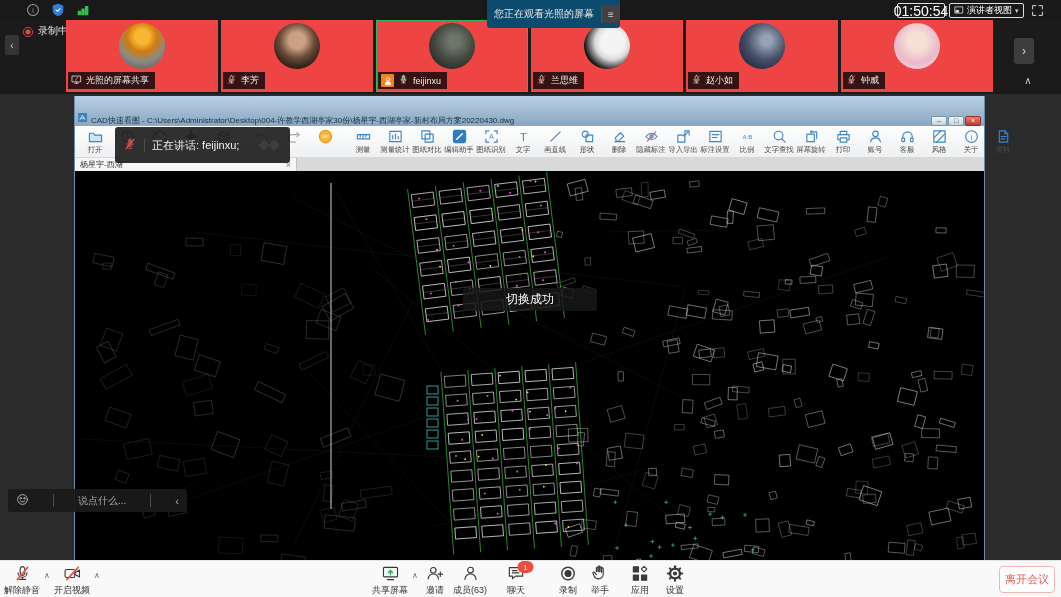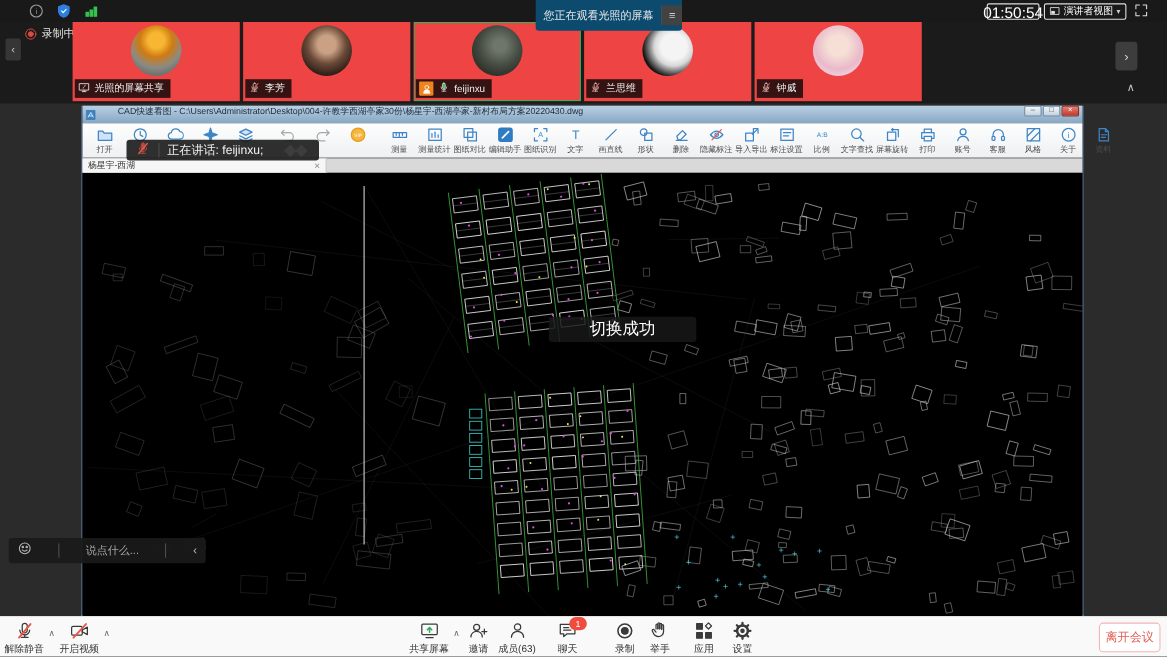--- a/index.html
+++ b/index.html
@@ -37,47 +37,47 @@
   .av5{background:radial-gradient(circle at 50% 40%,#f6e0d6 25%,#e9b9ca 60%,#f3dde6 90%);}
   .name-tag{position:absolute;left:2px;bottom:3px;background:rgba(8,8,8,.8);display:flex;align-items:center;
             gap:4px;padding:2px 6px 2px 3px;color:#ededed;font-size:9px;white-space:nowrap;}
   .pbadge{width:13px;height:13px;background:#ef831d;border-radius:1px;display:flex;align-items:center;justify-content:center;}
   .next-btn{position:absolute;left:1014px;top:18px;width:20px;height:26px;background:#3d3d3d;border-radius:3px;
             color:#d6d6d6;font-size:12px;display:flex;align-items:center;justify-content:center;}
   .strip-collapse{position:absolute;left:1019px;top:55px;width:18px;text-align:center;color:#c9c9c9;font-size:10px;}
   
   .cad{position:absolute;left:74px;top:96px;width:911px;height:464px;background:#000;
        border-left:1px solid #6d8fae;border-right:1px solid #6d8fae;border-bottom:1px solid #6d8fae;box-sizing:border-box;}
-  .cad-titlebar{height:16px;background:linear-gradient(#b9d0e4,#87a7c3);display:flex;align-items:flex-start;
-       gap:20px;padding:0 3px;}
+  .cad-titlebar{height:30px;background:linear-gradient(#b9d0e4,#87a7c3);display:flex;align-items:flex-end;
+       gap:4px;padding:0 3px;}
   .cad-title{flex:1;font-size:8px;color:#1d2c3a;white-space:nowrap;overflow:hidden;}
   .winbtns{display:flex;gap:1px;}
   .winbtn{width:16px;height:10px;border:1px solid #7b93aa;border-radius:2px;background:linear-gradient(#f2f6fa,#c4d2df);
        font-size:7px;line-height:8px;text-align:center;color:#3c4b59;box-sizing:border-box;}
   .winbtn.close{background:linear-gradient(#e68074,#c0392b);color:#fff;border-color:#922f24;}
   .cad-toolbar{height:30px;background:linear-gradient(#fefefe,#eef0f2);border-bottom:1px solid #d6d8da;
        display:flex;align-items:flex-start;padding:1px 2px 0 4px;}
   .tb-item{min-width:28px;display:flex;flex-direction:column;align-items:center;gap:0;padding:1px 2px 0;}
   .tb-ic{height:16px;display:flex;align-items:center;justify-content:center;}
   .tb-lb{font-size:8px;color:#4c4c4c;white-space:nowrap;transform:scale(.92);}
   .tb-sep{width:1px;height:24px;background:#d9d9d9;margin:2px 3px 0;}
   .cad-tabs{height:13px;background:#d9d9d9;position:relative;}
   .cad-tab{position:absolute;left:0;top:0;width:222px;height:13px;background:#f6f6f6;border-right:1px solid #c2c2c2;
        display:flex;align-items:center;padding:0 5px;box-sizing:border-box;font-size:8px;color:#333;}
   .cad-tab .tlabel{flex:1;white-space:nowrap;overflow:hidden;}
   .cad-tab .tclose{color:#888;font-size:9px;}
   .cad-canvas{height:407px;background:#000;overflow:hidden;}
   
-  .speaking{position:absolute;left:115px;top:127px;height:19px;background:rgba(26,26,26,.9);border-radius:3px;
+  .speaking{position:absolute;left:115px;top:127px;height:36px;background:rgba(26,26,26,.9);border-radius:3px;
        display:flex;align-items:center;gap:7px;padding:0 12px 0 8px;z-index:40;color:#f0f0f0;font-size:11px;}
   .vdiv{width:1px;height:13px;background:#4d4d4d;}
   .wmark{display:flex;gap:2px;margin-left:14px;opacity:.55;}
   .wmark i{width:8px;height:8px;background:#4a4a4a;transform:rotate(45deg);display:block;}
   .toast{position:absolute;left:463px;top:288px;width:134px;height:23px;background:rgba(24,24,24,.85);
-       border-radius:3px;color:#fff;font-size:15px;display:flex;align-items:center;justify-content:center;z-index:40;margin-left:36px;}
+       border-radius:3px;color:#fff;font-size:12px;display:flex;align-items:center;justify-content:center;z-index:40;}
   .chatbar{position:absolute;left:8px;top:489px;height:23px;background:rgba(26,26,26,.93);border-radius:3px;
        display:flex;align-items:center;gap:24px;padding:0 8px;z-index:40;}
   .chat-ph{color:#a6a6a6;font-size:10px;}
   .chat-collapse{color:#b3b3b3;font-size:11px;}
   
   .bottombar{position:absolute;left:0;top:560px;width:1061px;height:37px;background:#f9f9f9;
        border-top:1px solid #e4e4e4;z-index:30;}
   .bitem{position:absolute;top:3px;display:flex;flex-direction:column;align-items:center;gap:1px;
        color:#333;font-size:9px;transform:translateX(-50%);}
   .bitem .bic{height:19px;display:flex;align-items:center;justify-content:center;position:relative;}
@@ -182,20 +182,33 @@
           <div class="avatar av3"></div>
           <div class="name-tag">
             <span><svg width="11" height="11" viewBox="0 0 20 20">
                 <path d="M10 2.8a2.4 2.4 0 0 1 2.4 2.4v4.3a2.4 2.4 0 0 1-4.8 0V5.2A2.4 2.4 0 0 1 10 2.8z" fill="none" stroke="#ddd" stroke-width="1.2" stroke-linecap="round" stroke-linejoin="round"></path>
                 <path d="M5.3 9.2a4.7 4.7 0 0 0 9.4 0" fill="none" stroke="#ddd" stroke-width="1.2" stroke-linecap="round" stroke-linejoin="round"></path>
                 <line x1="10" y1="13.9" x2="10" y2="16.2" fill="none" stroke="#ddd" stroke-width="1.2" stroke-linecap="round" stroke-linejoin="round"></line>
                 <line x1="6.8" y1="16.2" x2="13.2" y2="16.2" fill="none" stroke="#ddd" stroke-width="1.2" stroke-linecap="round" stroke-linejoin="round"></line>
                 <line x1="4.5" y1="16.5" x2="15.5" y2="3.5" fill="none" stroke="#e8564a" stroke-width="1.8" stroke-linecap="round" stroke-linejoin="round"></line>
               </svg></span>
             <span>兰思维</span>
+          </div>
+        </div>
+        <div class="tile">
+          <div class="avatar av4"></div>
+          <div class="name-tag">
+            <span><svg width="11" height="11" viewBox="0 0 20 20">
+                <path d="M10 2.8a2.4 2.4 0 0 1 2.4 2.4v4.3a2.4 2.4 0 0 1-4.8 0V5.2A2.4 2.4 0 0 1 10 2.8z" fill="none" stroke="#ddd" stroke-width="1.2" stroke-linecap="round" stroke-linejoin="round"></path>
+                <path d="M5.3 9.2a4.7 4.7 0 0 0 9.4 0" fill="none" stroke="#ddd" stroke-width="1.2" stroke-linecap="round" stroke-linejoin="round"></path>
+                <line x1="10" y1="13.9" x2="10" y2="16.2" fill="none" stroke="#ddd" stroke-width="1.2" stroke-linecap="round" stroke-linejoin="round"></line>
+                <line x1="6.8" y1="16.2" x2="13.2" y2="16.2" fill="none" stroke="#ddd" stroke-width="1.2" stroke-linecap="round" stroke-linejoin="round"></line>
+                <line x1="4.5" y1="16.5" x2="15.5" y2="3.5" fill="none" stroke="#e8564a" stroke-width="1.8" stroke-linecap="round" stroke-linejoin="round"></line>
+              </svg></span>
+            <span>赵小如</span>
           </div>
         </div>
         <div class="tile">
           <div class="avatar av5"></div>
           <div class="name-tag">
             <span><svg width="11" height="11" viewBox="0 0 20 20">
                 <path d="M10 2.8a2.4 2.4 0 0 1 2.4 2.4v4.3a2.4 2.4 0 0 1-4.8 0V5.2A2.4 2.4 0 0 1 10 2.8z" fill="none" stroke="#ddd" stroke-width="1.2" stroke-linecap="round" stroke-linejoin="round"></path>
                 <path d="M5.3 9.2a4.7 4.7 0 0 0 9.4 0" fill="none" stroke="#ddd" stroke-width="1.2" stroke-linecap="round" stroke-linejoin="round"></path>
                 <line x1="10" y1="13.9" x2="10" y2="16.2" fill="none" stroke="#ddd" stroke-width="1.2" stroke-linecap="round" stroke-linejoin="round"></line>
                 <line x1="6.8" y1="16.2" x2="13.2" y2="16.2" fill="none" stroke="#ddd" stroke-width="1.2" stroke-linecap="round" stroke-linejoin="round"></line>

